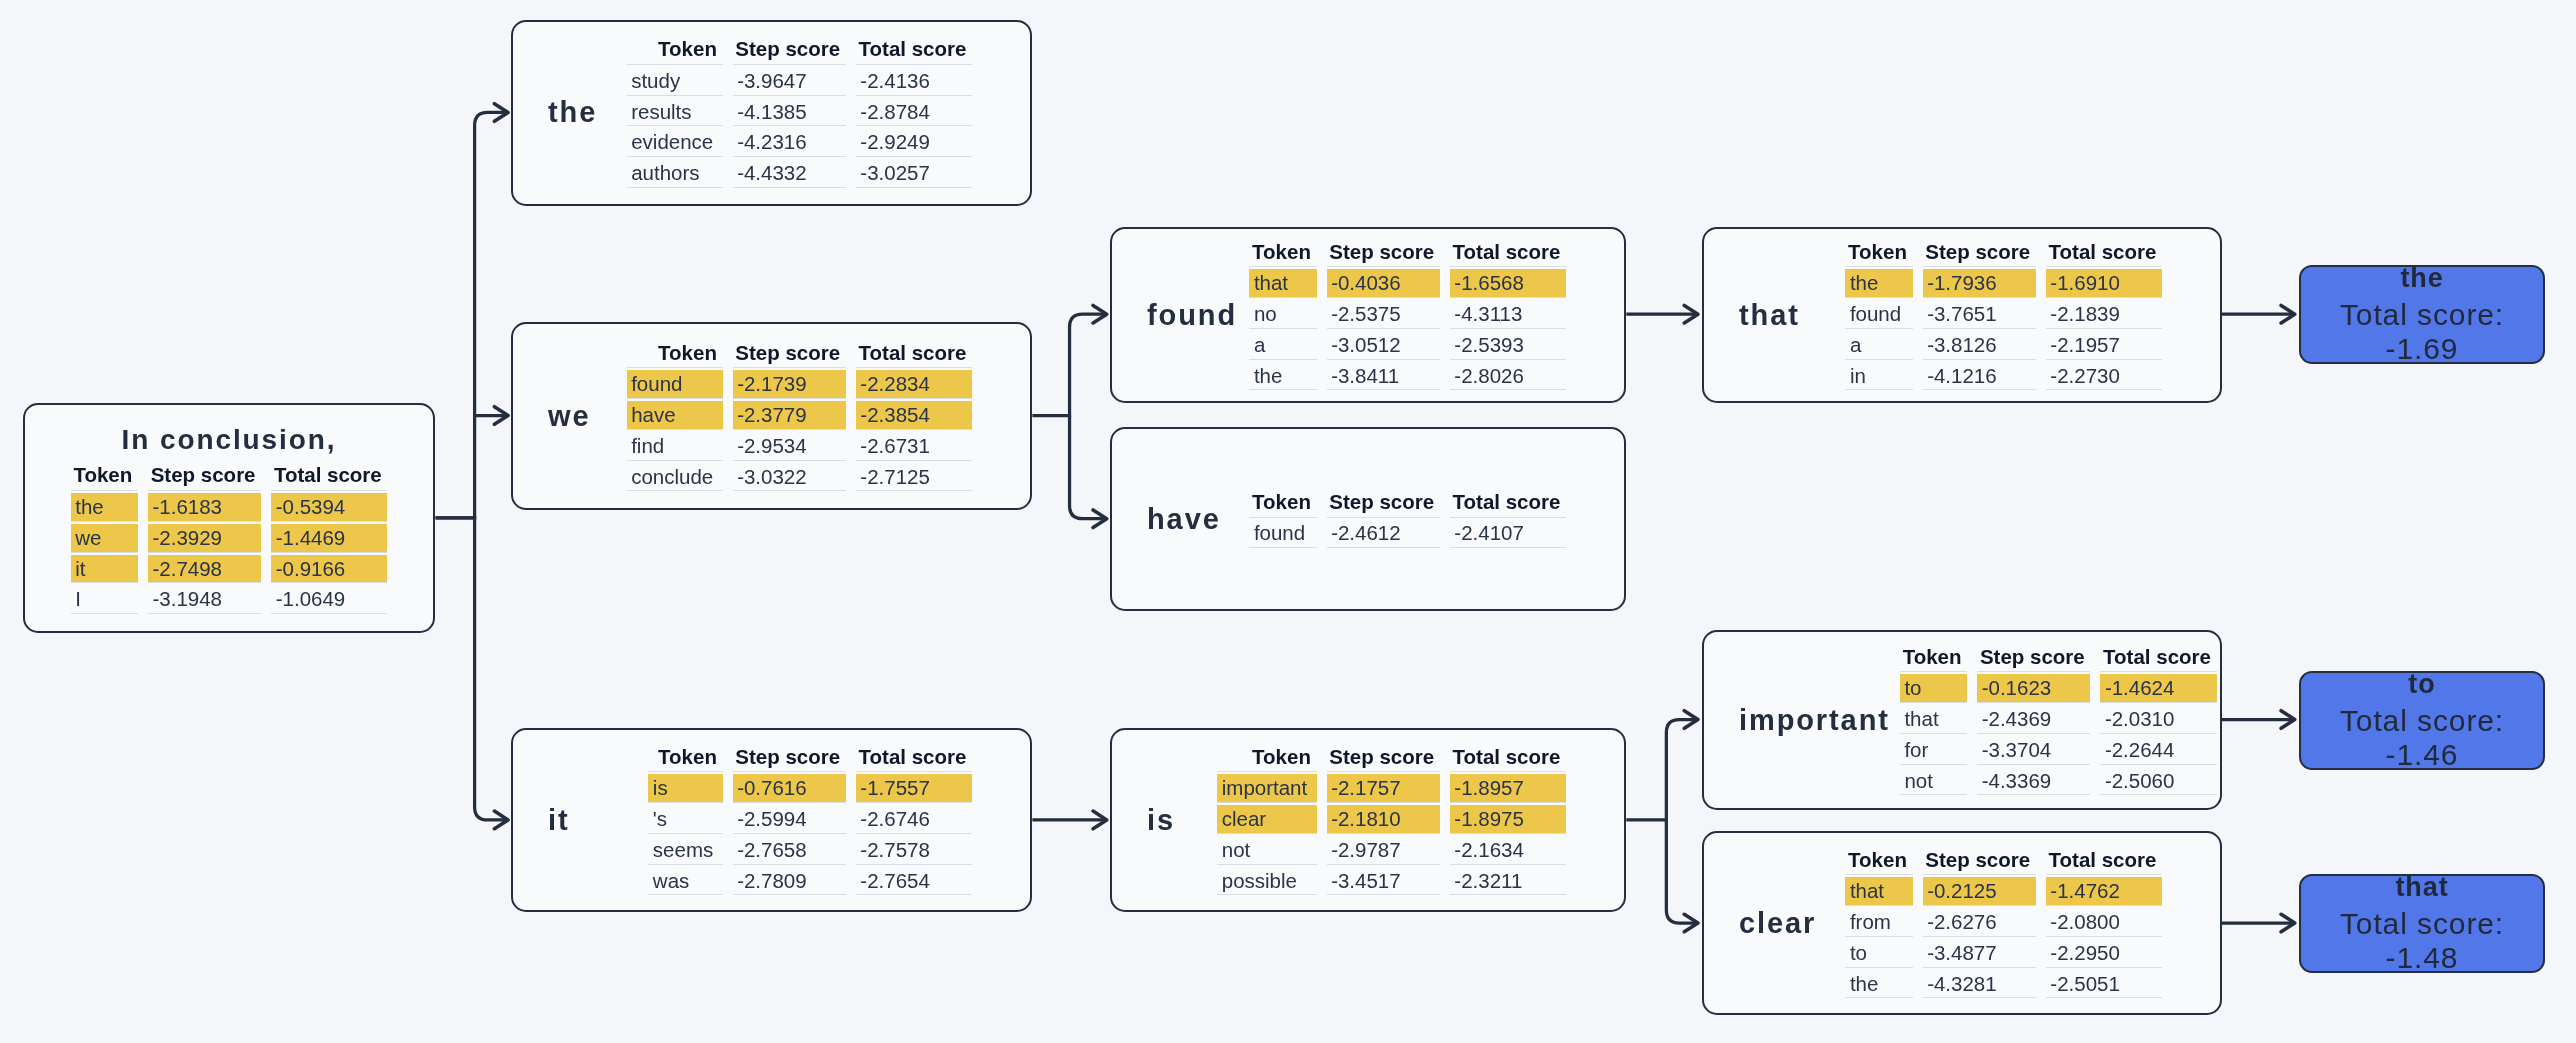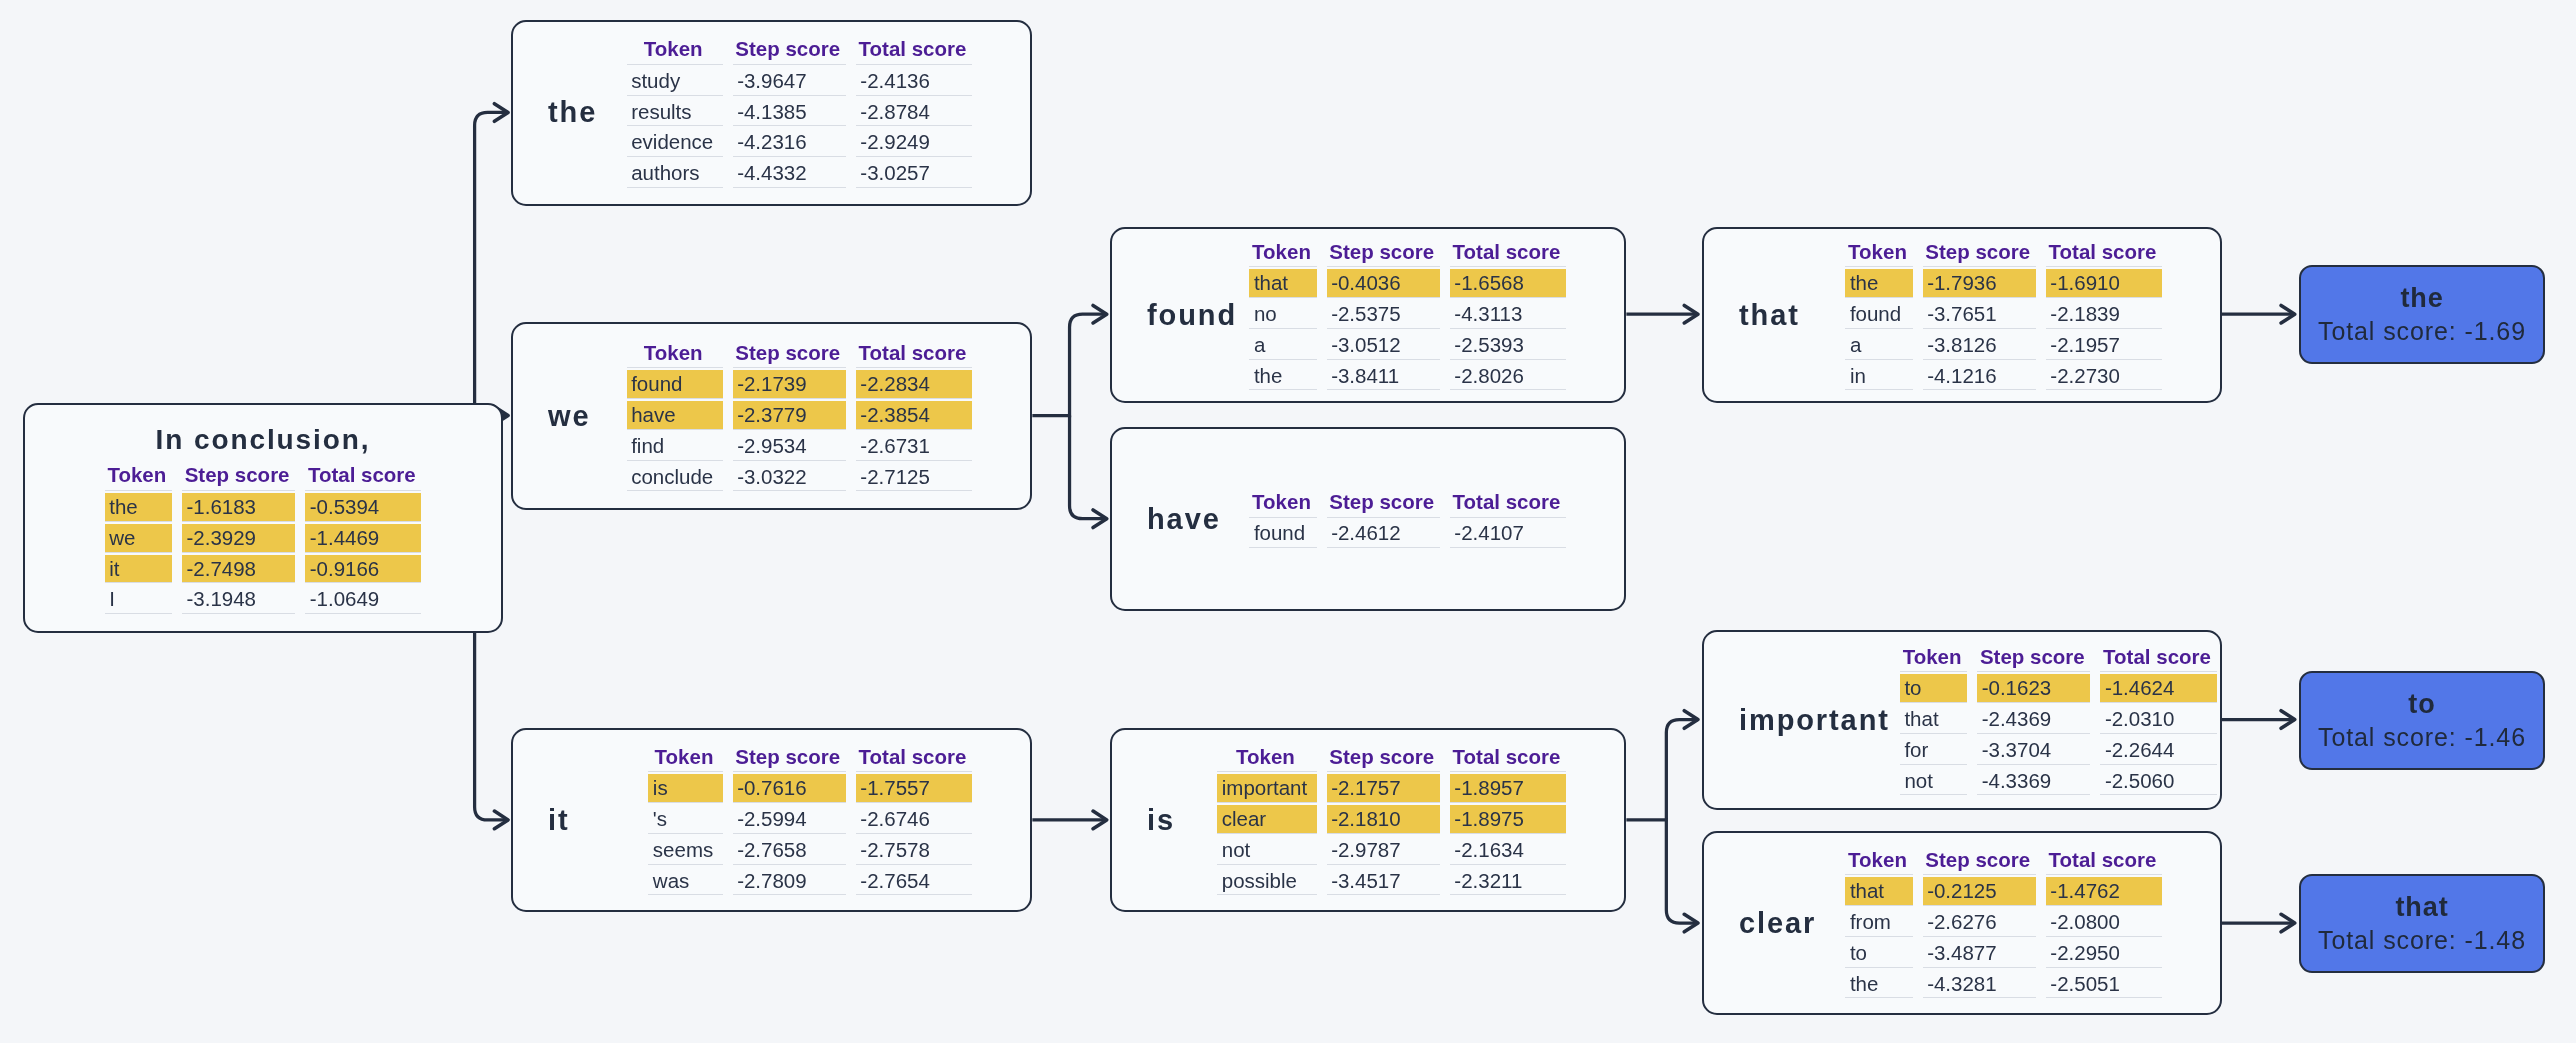--- a/index.html
+++ b/index.html
@@ -21,36 +21,36 @@
   }
   .node.root{
     flex-direction:column;justify-content:flex-start;align-items:center;
     padding:15px 16.7px 0 16.7px;
   }
   .root-title{
     font-size:28px;font-weight:bold;letter-spacing:1.9px;color:#242e40;margin:3.7px 0 5.6px 0;
   }
   table.score-table{border-collapse:separate;border-spacing:10.2px 2.8px;}
   table.score-table th{
-    font-size:20.5px;font-weight:bold;color:#4c1d95;text-align:center;
+    font-size:20.5px;font-weight:bold;color:#0f172a;text-align:right;
     padding:0 5.6px 2.8px 2.8px;border-bottom:1.9px solid #d9dde4;white-space:nowrap;
   }
   table.score-table td{
     font-size:20.5px;color:#2a3347;
     padding:1.9px 9.3px 1.9px 4.6px;border-bottom:1.9px solid #d9dde4;white-space:nowrap;
   }
   table.score-table td.hl{background:#edc74a;}
   .leaf{
     position:absolute;box-sizing:border-box;z-index:2;
     border:2.8px solid #242e40;border-radius:13px;background:#5277e8;
     display:flex;flex-direction:column;align-items:center;justify-content:center;
     text-align:center;
   }
   .leaf-label{font-size:27px;font-weight:bold;letter-spacing:0.9px;color:#202a3c;}
-  .leaf-score{font-size:25px;letter-spacing:0.9px;color:#202a3c;margin-top:3.7px;}
+  .leaf-score{font-size:30px;letter-spacing:0.9px;color:#202a3c;margin-top:3.7px;}
 </style>
 </head>
 <body>
 
 <svg class="wires" width="2576" height="1043" viewBox="0 0 2770 1122">
   <defs>
     <marker id="arrow" markerWidth="8" markerHeight="8" refX="5" refY="3.5" orient="auto" markerUnits="strokeWidth">
       <path d="M0.8,0.8 L5,3.5 L0.8,6.2" fill="none" stroke="#242e40" stroke-width="1.1" stroke-linecap="round" stroke-linejoin="round"></path>
     </marker>
   </defs>
@@ -63,21 +63,21 @@
     <path d="M1110,882 H1190" marker-end="url(#arrow)"></path>
     <path d="M1749,338 H1826" marker-end="url(#arrow)"></path>
     <path d="M1749,882 H1792 V788 Q1792,774 1806,774 H1826" marker-end="url(#arrow)"></path>
     <path d="M1792,882 V979 Q1792,993 1806,993 H1826" marker-end="url(#arrow)"></path>
     <path d="M2389,338 H2468" marker-end="url(#arrow)"></path>
     <path d="M2389,774 H2468" marker-end="url(#arrow)"></path>
     <path d="M2389,993 H2468" marker-end="url(#arrow)"></path>
   </g>
 </svg>
 
-<div class="node root" style="left:23px;top:403px;width:480px;height:230px">
+<div class="node root" style="left:23px;top:403px;width:412px;height:230px">
   <div class="root-title">In conclusion,</div>
   <table class="score-table">
     <thead>
         <tr>
       <th>Token</th>
       <th>Step score</th>
       <th>Total score</th>
     </tr>
       </thead>
     <tbody>

